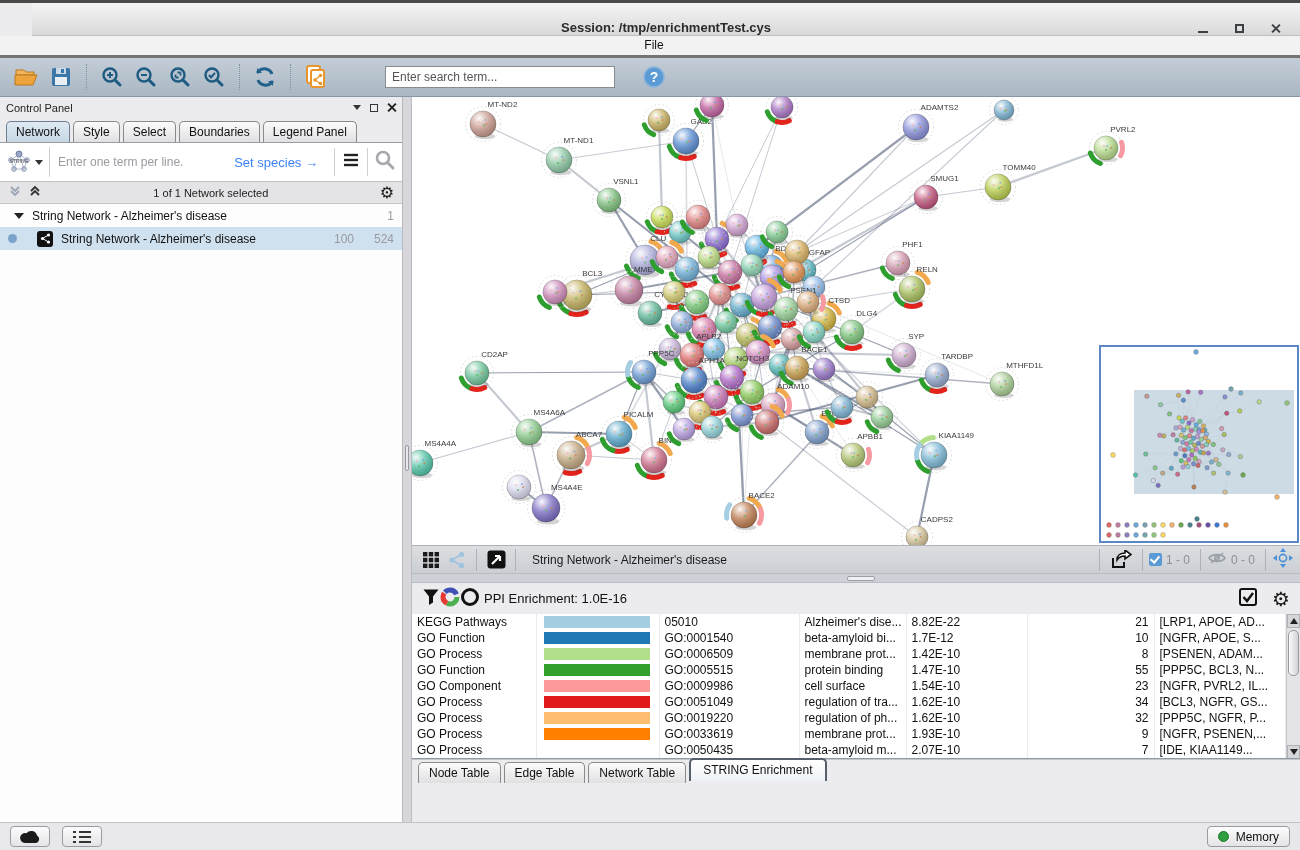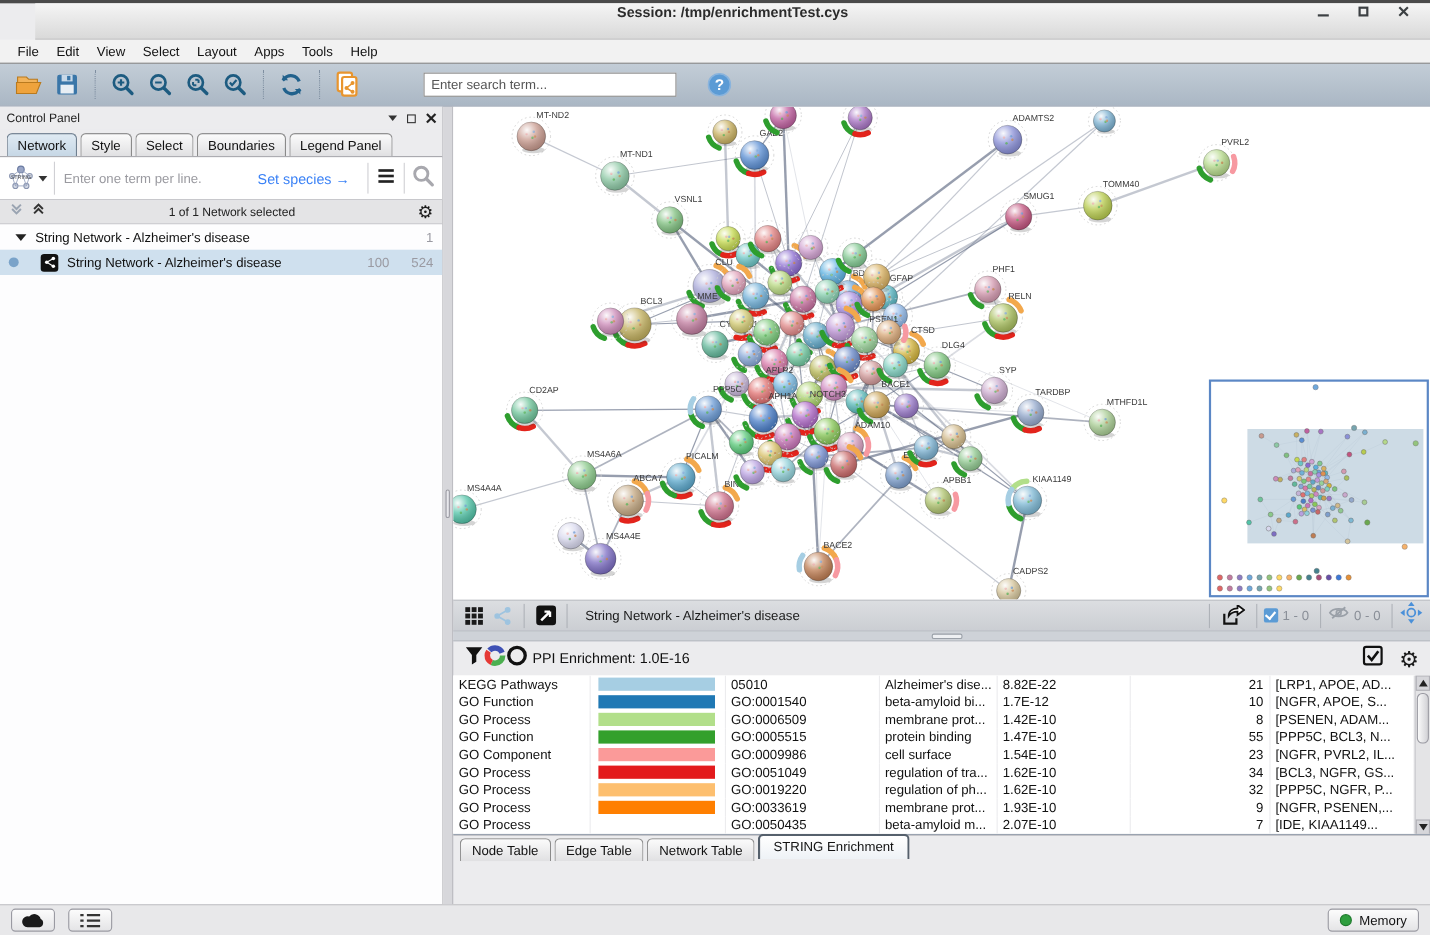--- a/index.html
+++ b/index.html
@@ -3,34 +3,34 @@
 <meta charset="utf-8">
 <style>
   * { margin:0; padding:0; box-sizing:border-box; }
   html,body { width:1300px; height:850px; overflow:hidden; background:#888;
     font-family:"Liberation Sans","DejaVu Sans",sans-serif; }
   .window { width:1300px; height:850px; display:flex; flex-direction:column;
     background:#ececee; border-top:3px solid #4a4a4a; }
 
   
   .titlebar { height:33px; background:linear-gradient(#f5f5f5,#d9d9d9);
-    display:flex; align-items:flex-start; position:relative; border-bottom:1px solid #bdbdbd;margin-left:32px;}
+    display:flex; align-items:flex-end; position:relative; border-bottom:1px solid #bdbdbd;margin-left:32px;}
   .title { position:absolute; left:0; right:0; text-align:center; font-weight:bold;
     font-size:13px; color:#2b2b2b; }
   .winbtns { margin-left:auto; display:flex; gap:22px; padding-right:18px; z-index:2;}
   .winbtn { width:14px; height:14px; display:inline-flex; align-items:center; justify-content:center; cursor:default;}
   .glyph-min { width:10px; height:2px; background:#3c4043; margin-top:8px;}
   .glyph-max { width:9px; height:9px; border:2px solid #3c4043;}
   .glyph-close { position:relative; width:11px; height:11px;}
   .glyph-close:before,.glyph-close:after{content:"";position:absolute;left:5px;top:0;width:2px;height:11px;background:#3c4043;}
   .glyph-close:before{transform:rotate(45deg);} .glyph-close:after{transform:rotate(-45deg);}
 
   
   .menubar { height:22px; background:#f2f2f2; display:flex; align-items:center;
-    padding-left:8px; border-bottom:1px solid #737373; }
+    padding-left:8px; border-bottom:3px solid #737373;flex-direction:column; }
   .menu-item { font-size:12px; color:#111; padding:2px 8px; }
 
   
   .toolbar { height:39px; background:linear-gradient(#c3cdd7,#aab7c4);
     border-bottom:1px solid #8795a5; display:flex; align-items:center; padding-left:10px;}
   .tbtn { width:34px; height:30px; display:flex; align-items:center; justify-content:center; }
   .tsep { width:1px; height:26px; border-left:1px dotted #7e8ea0; margin:0 8px; }
   .search-box { width:230px; height:22px; font-size:12px; padding:0 6px; border:1px solid #8a8a8a;
     background:#fff; margin-left:52px; color:#222;}
   .search-box::placeholder{color:#555;}

